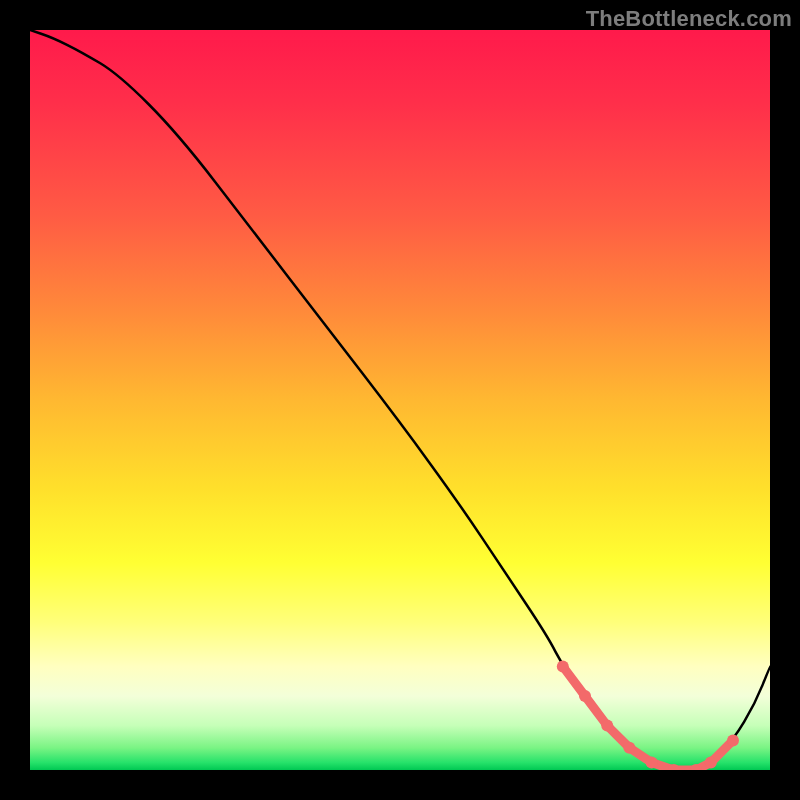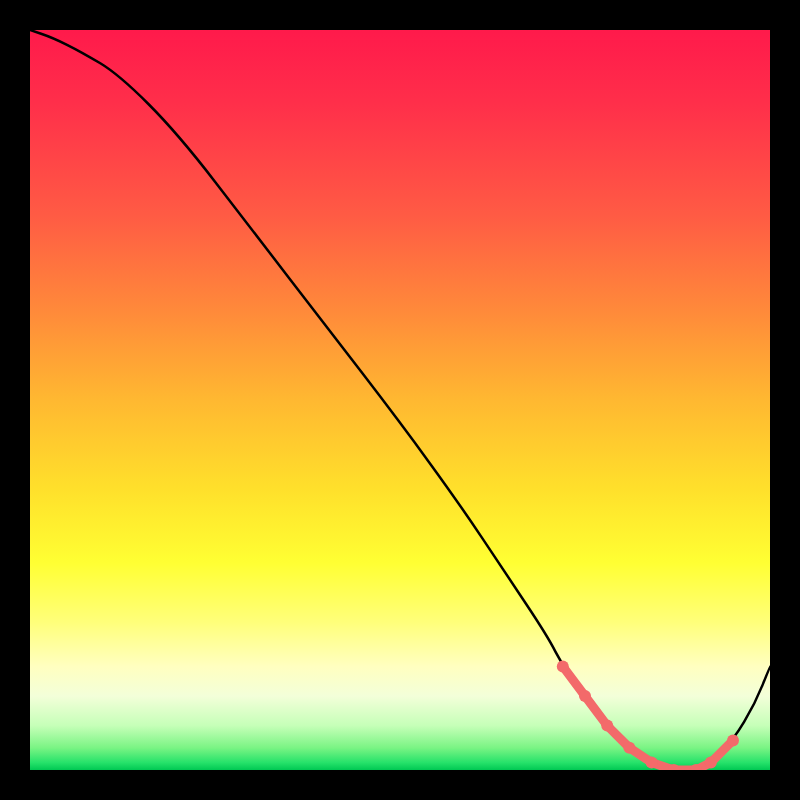--- a/index.html
+++ b/index.html
@@ -56,20 +56,21 @@
     left: 0;
     top: 0;
     width: 740px;
     height: 740px;
   }
 </style>
 </head>
 <body>
 
 <div class="frame">
+  <div class="watermark">TheBottleneck.com</div>
 
   <div class="plot">
     <svg class="curve" viewBox="0 0 740 740" preserveAspectRatio="none">
       <path fill="none" stroke="#000000" stroke-width="2.5" stroke-linecap="round" stroke-linejoin="round" d="M 0.0 0.0 Q 0.0 0.0 11.1 3.7 Q 22.2 7.4 37.0 14.8 Q 51.8 22.2 70.3 33.3 Q 88.8 44.4 118.4 74.0 Q 148.0 103.6 185.0 151.7 Q 222.0 199.8 259.0 247.9 Q 296.0 296.0 333.0 344.1 Q 370.0 392.2 399.6 432.9 Q 429.2 473.6 451.4 506.9 Q 473.6 540.2 495.8 573.5 Q 518.0 606.8 525.4 621.6 Q 532.8 636.4 543.9 651.2 Q 555.0 666.0 566.1 680.8 Q 577.2 695.6 588.3 706.7 Q 599.4 717.8 610.5 725.2 Q 621.6 732.6 632.7 736.3 Q 643.8 740.0 654.9 740.0 Q 666.0 740.0 673.4 736.3 Q 680.8 732.6 691.9 721.5 Q 703.0 710.4 714.1 691.9 Q 725.2 673.4 732.6 654.9 T 740.0 636.4"></path>
       <g>
           <path d="M 532.8 636.4 L 555.0 666.0 L 577.2 695.6 L 599.4 717.8 L 621.6 732.6 L 643.8 740.0 L 666.0 740.0 L 680.8 732.6 L 703.0 710.4" fill="none" stroke="#f36a6a" stroke-width="9" stroke-linecap="round" stroke-linejoin="round"></path>
           <circle cx="532.8" cy="636.4" r="6" fill="#f36a6a"></circle>
           <circle cx="555.0" cy="666.0" r="6" fill="#f36a6a"></circle>
           <circle cx="577.2" cy="695.6" r="6" fill="#f36a6a"></circle>
           <circle cx="599.4" cy="717.8" r="6" fill="#f36a6a"></circle>

